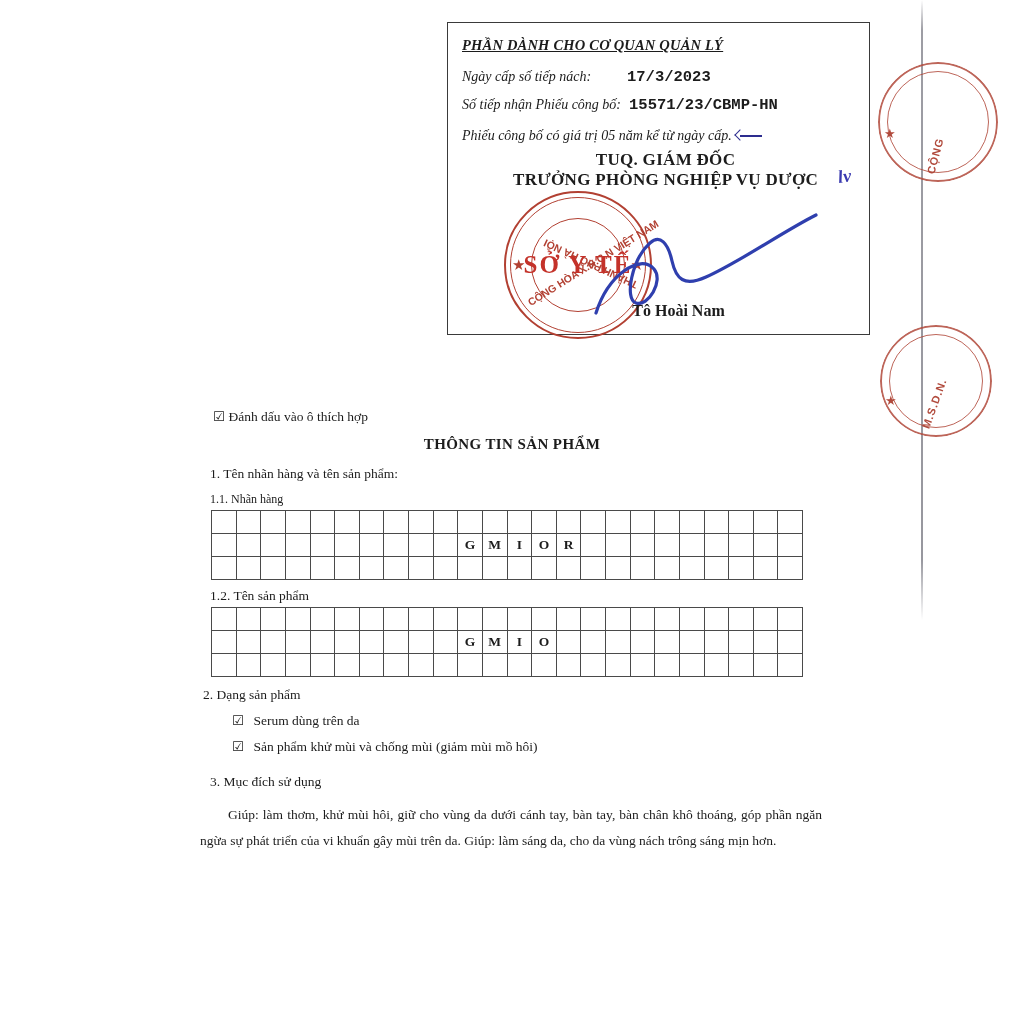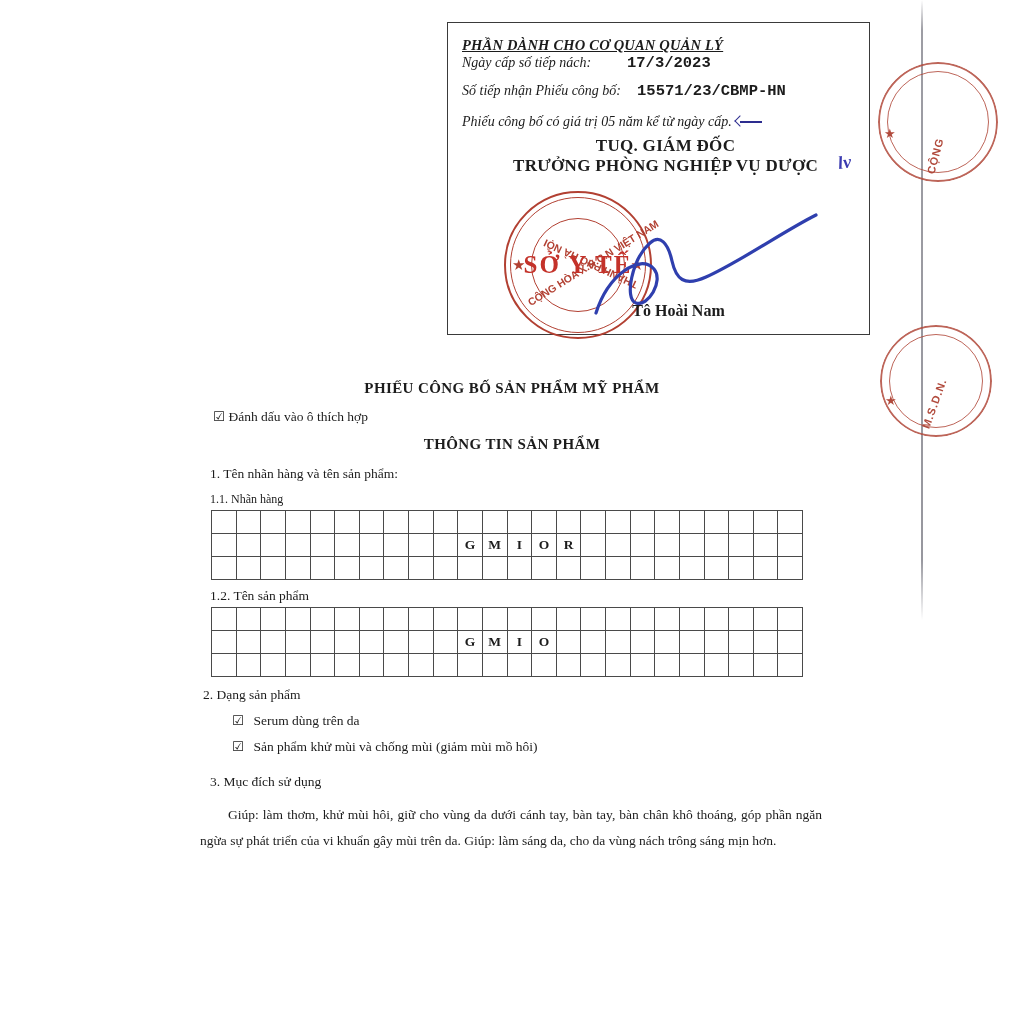--- a/index.html
+++ b/index.html
@@ -102,39 +102,40 @@
     position: relative;
     height: 100%;
     box-sizing: border-box;
   }
   .ab-title {
     font-style: italic;
     font-weight: bold;
     font-size: 14.5px;
     text-decoration: underline;
     letter-spacing: .2px;
+    margin-bottom: 14px;
   }
   .ab-row {
     display: flex;
     align-items: baseline;
     margin-bottom: 10px;
     font-size: 14px;
   }
   .ab-label {
     font-style: italic;
     white-space: nowrap;
   }
   .ab-value {
     font-weight: bold;
     font-family: Liberation Mono, monospace;
     font-size: 15.5px;
     white-space: nowrap;
   }
   #admin-issue-date-label { width: 165px; }
-  #admin-receipt-no-label { margin-right: 16px; }
+  #admin-receipt-no-label { margin-right: 8px; }
   .ab-note {
     font-style: italic;
     font-size: 14px;
     margin-top: 4px;
     position: relative;
     display: inline-block;
   }
   .ab-note .tick {
     display: inline-block;
     width: 26px;
@@ -436,21 +437,20 @@
       <svg class="signature" viewBox="0 0 250 120">
         <path d="M8 110 C 20 72, 52 50, 66 66 C 76 78, 60 104, 48 100
                  C 36 96, 44 56, 62 40 C 72 31, 80 40, 84 58
                  C 88 76, 96 84, 118 74 C 150 60, 196 28, 228 12" fill="none" stroke="#2f3fae" stroke-width="3.2" stroke-linecap="round" stroke-linejoin="round"></path>
       </svg>
 
       <div class="ab-signer">Tô Hoài Nam</div>
     </div>
   </div>
 
-  <div class="doc-title">PHIẾU CÔNG BỐ SẢN PHẨM MỸ PHẨM</div>
 
   <div class="check-note">
     <span class="cbx">☑</span>
     <span>Đánh dấu vào ô thích hợp</span>
   </div>
 
   <div class="section-title">THÔNG TIN SẢN PHẨM</div>
 
   <div class="q1">1. Tên nhãn hàng và tên sản phẩm:</div>
   <div class="q11">1.1. Nhãn hàng</div>

